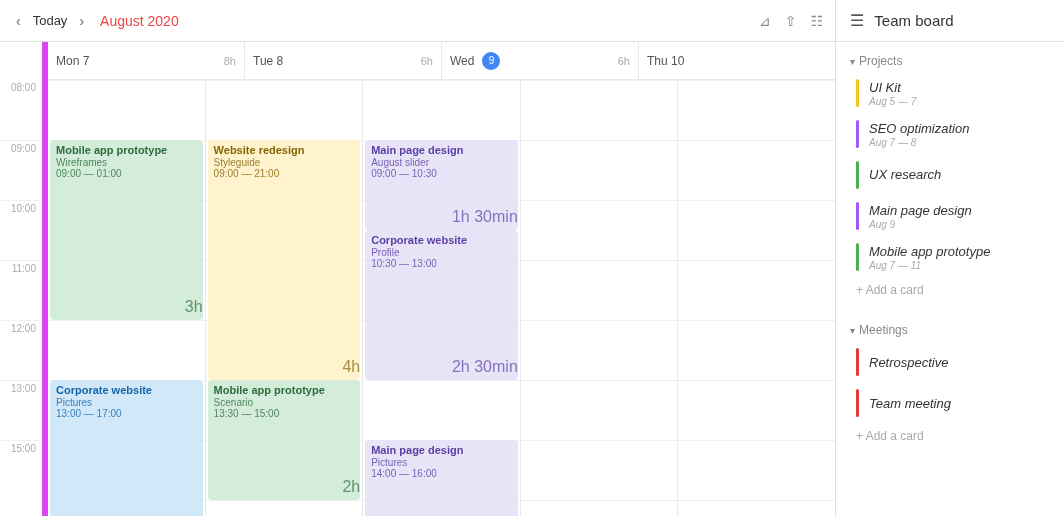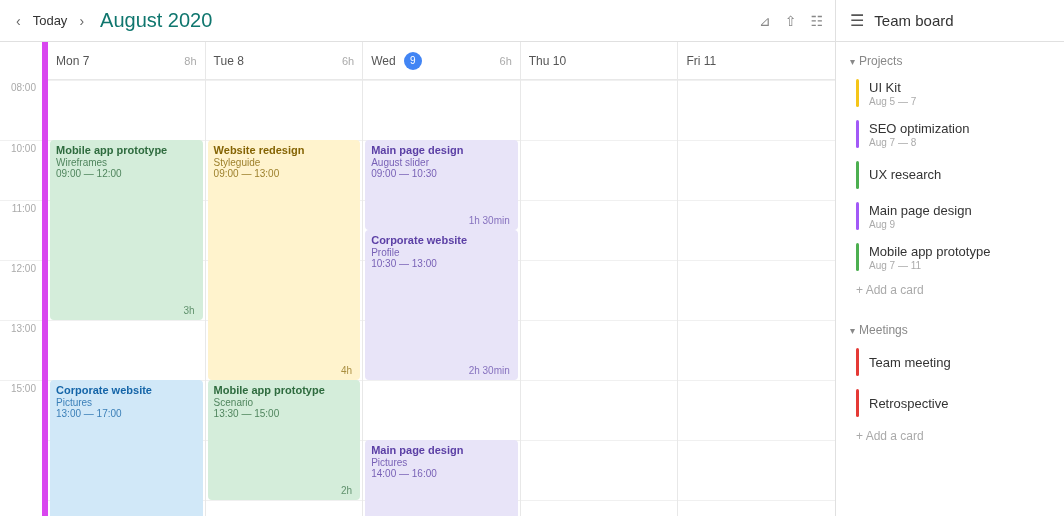--- a/index.html
+++ b/index.html
@@ -28,22 +28,22 @@
       color: #666;
       font-size: 14px;
       padding: 2px 4px;
     }
     .nav-today {
       font-size: 13px;
       color: #333;
       cursor: pointer;
     }
     .nav-date-label {
-      font-size: 20px;
-      color: #0f766e;
+      font-size: 14px;
+      color: #ef4444;
       margin-left: 4px;
       flex: 1;
     }
     .nav-icons {
       display: flex;
       gap: 14px;
       color: #888;
       font-size: 16px;
     }
 
@@ -125,22 +125,22 @@
       padding: 4px 6px;
       font-size: 11px;
       overflow: hidden;
     }
     .event-title { font-weight: 600; font-size: 11px; }
     .event-subtitle { font-size: 10px; opacity: 0.8; margin-top: 1px; }
     .event-time { font-size: 10px; opacity: 0.8; }
     .event-duration {
       position: absolute;
       bottom: 4px;
-      right: 8px;
-      font-size: 10px;
+      right: 0;
+      font-size: 16px;
       opacity: 0.7;
     }
 
     
     .event-green { background: #d4edda; color: #2e6b3e; }
     
     .event-yellow { background: #fff3cd; color: #856404; }
     
     .event-purple { background: #e8e4f8; color: #5b3fa5; }
     
@@ -196,21 +196,21 @@
       border-radius: 6px;
       margin: 1px 6px;
     }
     .sidebar-card-bar {
       width: 3px;
       border-radius: 2px;
       margin-right: 10px;
       align-self: stretch;
       min-height: 28px;
     }
-    .sidebar-card-content { flex: 1; }
+    .sidebar-card-content { flex: 1; font-style: italic; }
     .sidebar-card-title { font-size: 13px; color: #333; font-weight: 400; }
     .sidebar-card-subtitle { font-size: 10px; color: #aaa; margin-top: 1px; }
 
     .add-card-btn {
       padding: 4px 14px;
       color: #aaa;
       font-size: 12px;
       cursor: pointer;
       margin: 2px 6px;
     }
@@ -241,20 +241,21 @@
       <span style="font-size:14px;">⊿</span>
       <span style="font-size:14px;">⇧</span>
       <span style="font-size:14px;">☷</span>
     </div>
   </div>
 
   <div class="calendar-grid">
 
     <div class="time-col">
       <div class="time-row">08:00</div>
+      <div class="time-row">09:00</div>
       <div class="time-row">10:00</div>
       <div class="time-row">11:00</div>
       <div class="time-row">12:00</div>
       <div class="time-row">13:00</div>
       <div class="time-row">15:00</div>
 
     </div>
 
     <div class="days-container">
 
@@ -267,23 +268,20 @@
           <span>Tue 8</span>
           <span class="day-header-hours">6h</span>
         </div>
         <div class="day-header" style="gap:4px;">
           <span>Wed</span>
           <span class="day-header-badge">9</span>
           <span class="day-header-hours" style="margin-left:auto;">6h</span>
         </div>
         <div class="day-header">
           <span>Thu 10</span>
-        </div>
-        <div class="day-header">
-          <span>Fri 11</span>
         </div>
       </div>
 
       <div class="day-columns" style="position:relative;">
 
         <div class="day-col">
 
           <div style="position:absolute;top:0;left:0;right:0;bottom:0;">
             <div style="position:absolute;top:0;left:0;right:0;height:1px;background:#f0f0f0;"></div>
             <div style="position:absolute;top:60px;left:0;right:0;height:1px;background:#f0f0f0;"></div>
@@ -291,21 +289,21 @@
             <div style="position:absolute;top:180px;left:0;right:0;height:1px;background:#f0f0f0;"></div>
             <div style="position:absolute;top:240px;left:0;right:0;height:1px;background:#f0f0f0;"></div>
             <div style="position:absolute;top:300px;left:0;right:0;height:1px;background:#f0f0f0;"></div>
             <div style="position:absolute;top:360px;left:0;right:0;height:1px;background:#f0f0f0;"></div>
             <div style="position:absolute;top:420px;left:0;right:0;height:1px;background:#f0f0f0;"></div>
           </div>
 
           <div class="event event-green" style="top:60px;height:180px;">
             <div class="event-title">Mobile app prototype</div>
             <div class="event-subtitle">Wireframes</div>
-            <div class="event-time">09:00 — 12:00</div>
+            <div class="event-time">09:00 — 01:00</div>
             <div class="event-duration">3h</div>
           </div>
 
           <div class="event event-blue" style="top:300px;height:240px;">
             <div class="event-title">Corporate website</div>
             <div class="event-subtitle">Pictures</div>
             <div class="event-time">13:00 — 17:00</div>
 
           </div>
         </div>
@@ -318,21 +316,21 @@
             <div style="position:absolute;top:180px;left:0;right:0;height:1px;background:#f0f0f0;"></div>
             <div style="position:absolute;top:240px;left:0;right:0;height:1px;background:#f0f0f0;"></div>
             <div style="position:absolute;top:300px;left:0;right:0;height:1px;background:#f0f0f0;"></div>
             <div style="position:absolute;top:360px;left:0;right:0;height:1px;background:#f0f0f0;"></div>
             <div style="position:absolute;top:420px;left:0;right:0;height:1px;background:#f0f0f0;"></div>
           </div>
 
           <div class="event event-yellow" style="top:60px;height:240px;">
             <div class="event-title">Website redesign</div>
             <div class="event-subtitle">Styleguide</div>
-            <div class="event-time">09:00 — 13:00</div>
+            <div class="event-time">09:00 — 21:00</div>
             <div class="event-duration">4h</div>
           </div>
 
           <div class="event event-green" style="top:300px;height:120px;">
             <div class="event-title">Mobile app prototype</div>
             <div class="event-subtitle">Scenario</div>
             <div class="event-time">13:30 — 15:00</div>
             <div class="event-duration">2h</div>
           </div>
         </div>
@@ -459,26 +457,26 @@
 
   <div class="sidebar-section">
     <div class="sidebar-section-header">
       <span class="chevron">▾</span>
       <span>Meetings</span>
     </div>
 
     <div class="sidebar-card">
       <div class="sidebar-card-bar" style="background:#e53935;"></div>
       <div class="sidebar-card-content">
+        <div class="sidebar-card-title">Retrospective</div>
+      </div>
+    </div>
+
+    <div class="sidebar-card">
+      <div class="sidebar-card-bar" style="background:#e53935;"></div>
+      <div class="sidebar-card-content">
         <div class="sidebar-card-title">Team meeting</div>
-      </div>
-    </div>
-
-    <div class="sidebar-card">
-      <div class="sidebar-card-bar" style="background:#e53935;"></div>
-      <div class="sidebar-card-content">
-        <div class="sidebar-card-title">Retrospective</div>
       </div>
     </div>
 
     <div class="add-card-btn">+ Add a card</div>
   </div>
 </div>
 
 </body></html>

